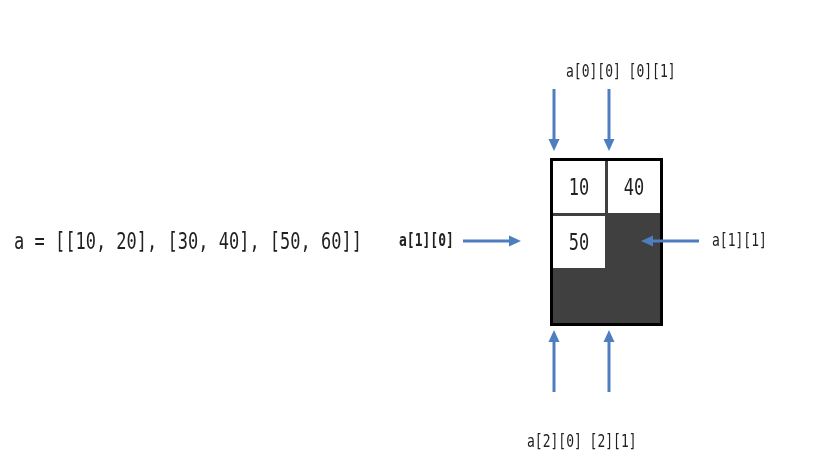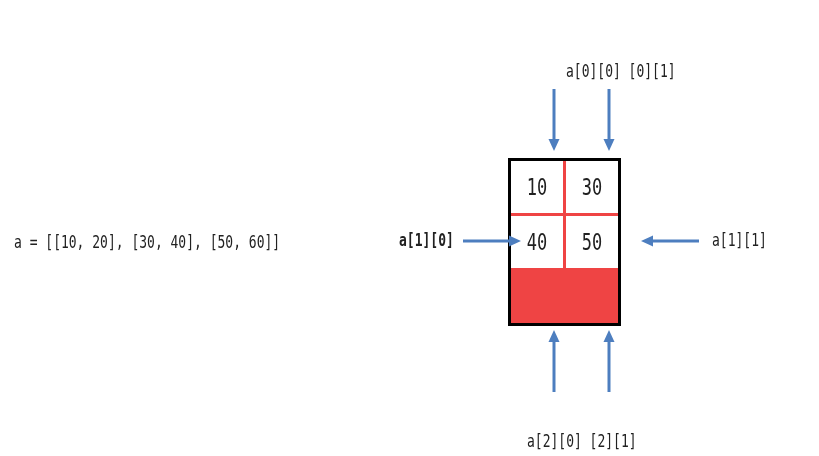--- a/index.html
+++ b/index.html
@@ -11,39 +11,39 @@
     font-family: "DejaVu Sans Mono", "Liberation Mono", monospace;
     color: #212121;
   }
   .abs { position: absolute; }
   
   .stretch { display: inline-block; transform: scaleY(1.35); white-space: pre; }
 
   #code-line {
     left: 14px; top: 228px; height: 26px;
     display: flex; align-items: center;
-    font-size: 13px;
+    font-size: 17px;
   }
 
   .idx-label {
     font-size: 13px; line-height: 18px; height: 18px;
     display: flex; align-items: center;
   }
   #label-top    { left: 527px; top: 63px; margin-left: 39px;  }
   #label-left   { left: 399px; top: 232px; font-weight: bold; }
   #label-right  { left: 712px; top: 232px; }
   #label-bottom { left: 527px; top: 399px; margin-top: 34px; }
 
   #array-grid {
-    left: 508px; top: 158px;
+    left: 550px; top: 158px;
     display: grid;
     grid-template-columns: 52px 52px;
     grid-template-rows: 52px 52px 52px;
     gap: 3px;
-    background: #ef4444;
+    background: #404040;
     border: 3px solid #000000;
     text-align: right;
   }
   .cell {
     background: #ffffff;
     display: flex; align-items: center; justify-content: center;
     font-size: 17px;
   }
 
   svg.arrow { position: absolute; display: block; }
@@ -68,23 +68,20 @@
 </div>
 <div class="abs idx-label" id="label-bottom">
   <span class="stretch">a[2][0] [2][1]</span>
 </div>
 
 <div class="abs" id="array-grid">
   <div class="cell">
       <span class="stretch">10</span>
     </div>
   <div class="cell">
-      <span class="stretch">30</span>
-    </div>
-  <div class="cell">
       <span class="stretch">40</span>
     </div>
   <div class="cell">
       <span class="stretch">50</span>
     </div>
 </div>
 
 <svg class="arrow" style="left:547px; top:89px;" width="14" height="62">
   <line x1="7" y1="0" x2="7" y2="51" stroke="#4d7ebf"></line>
   <polygon points="1.5,50 12.5,50 7,62" fill="#4d7ebf"></polygon>

